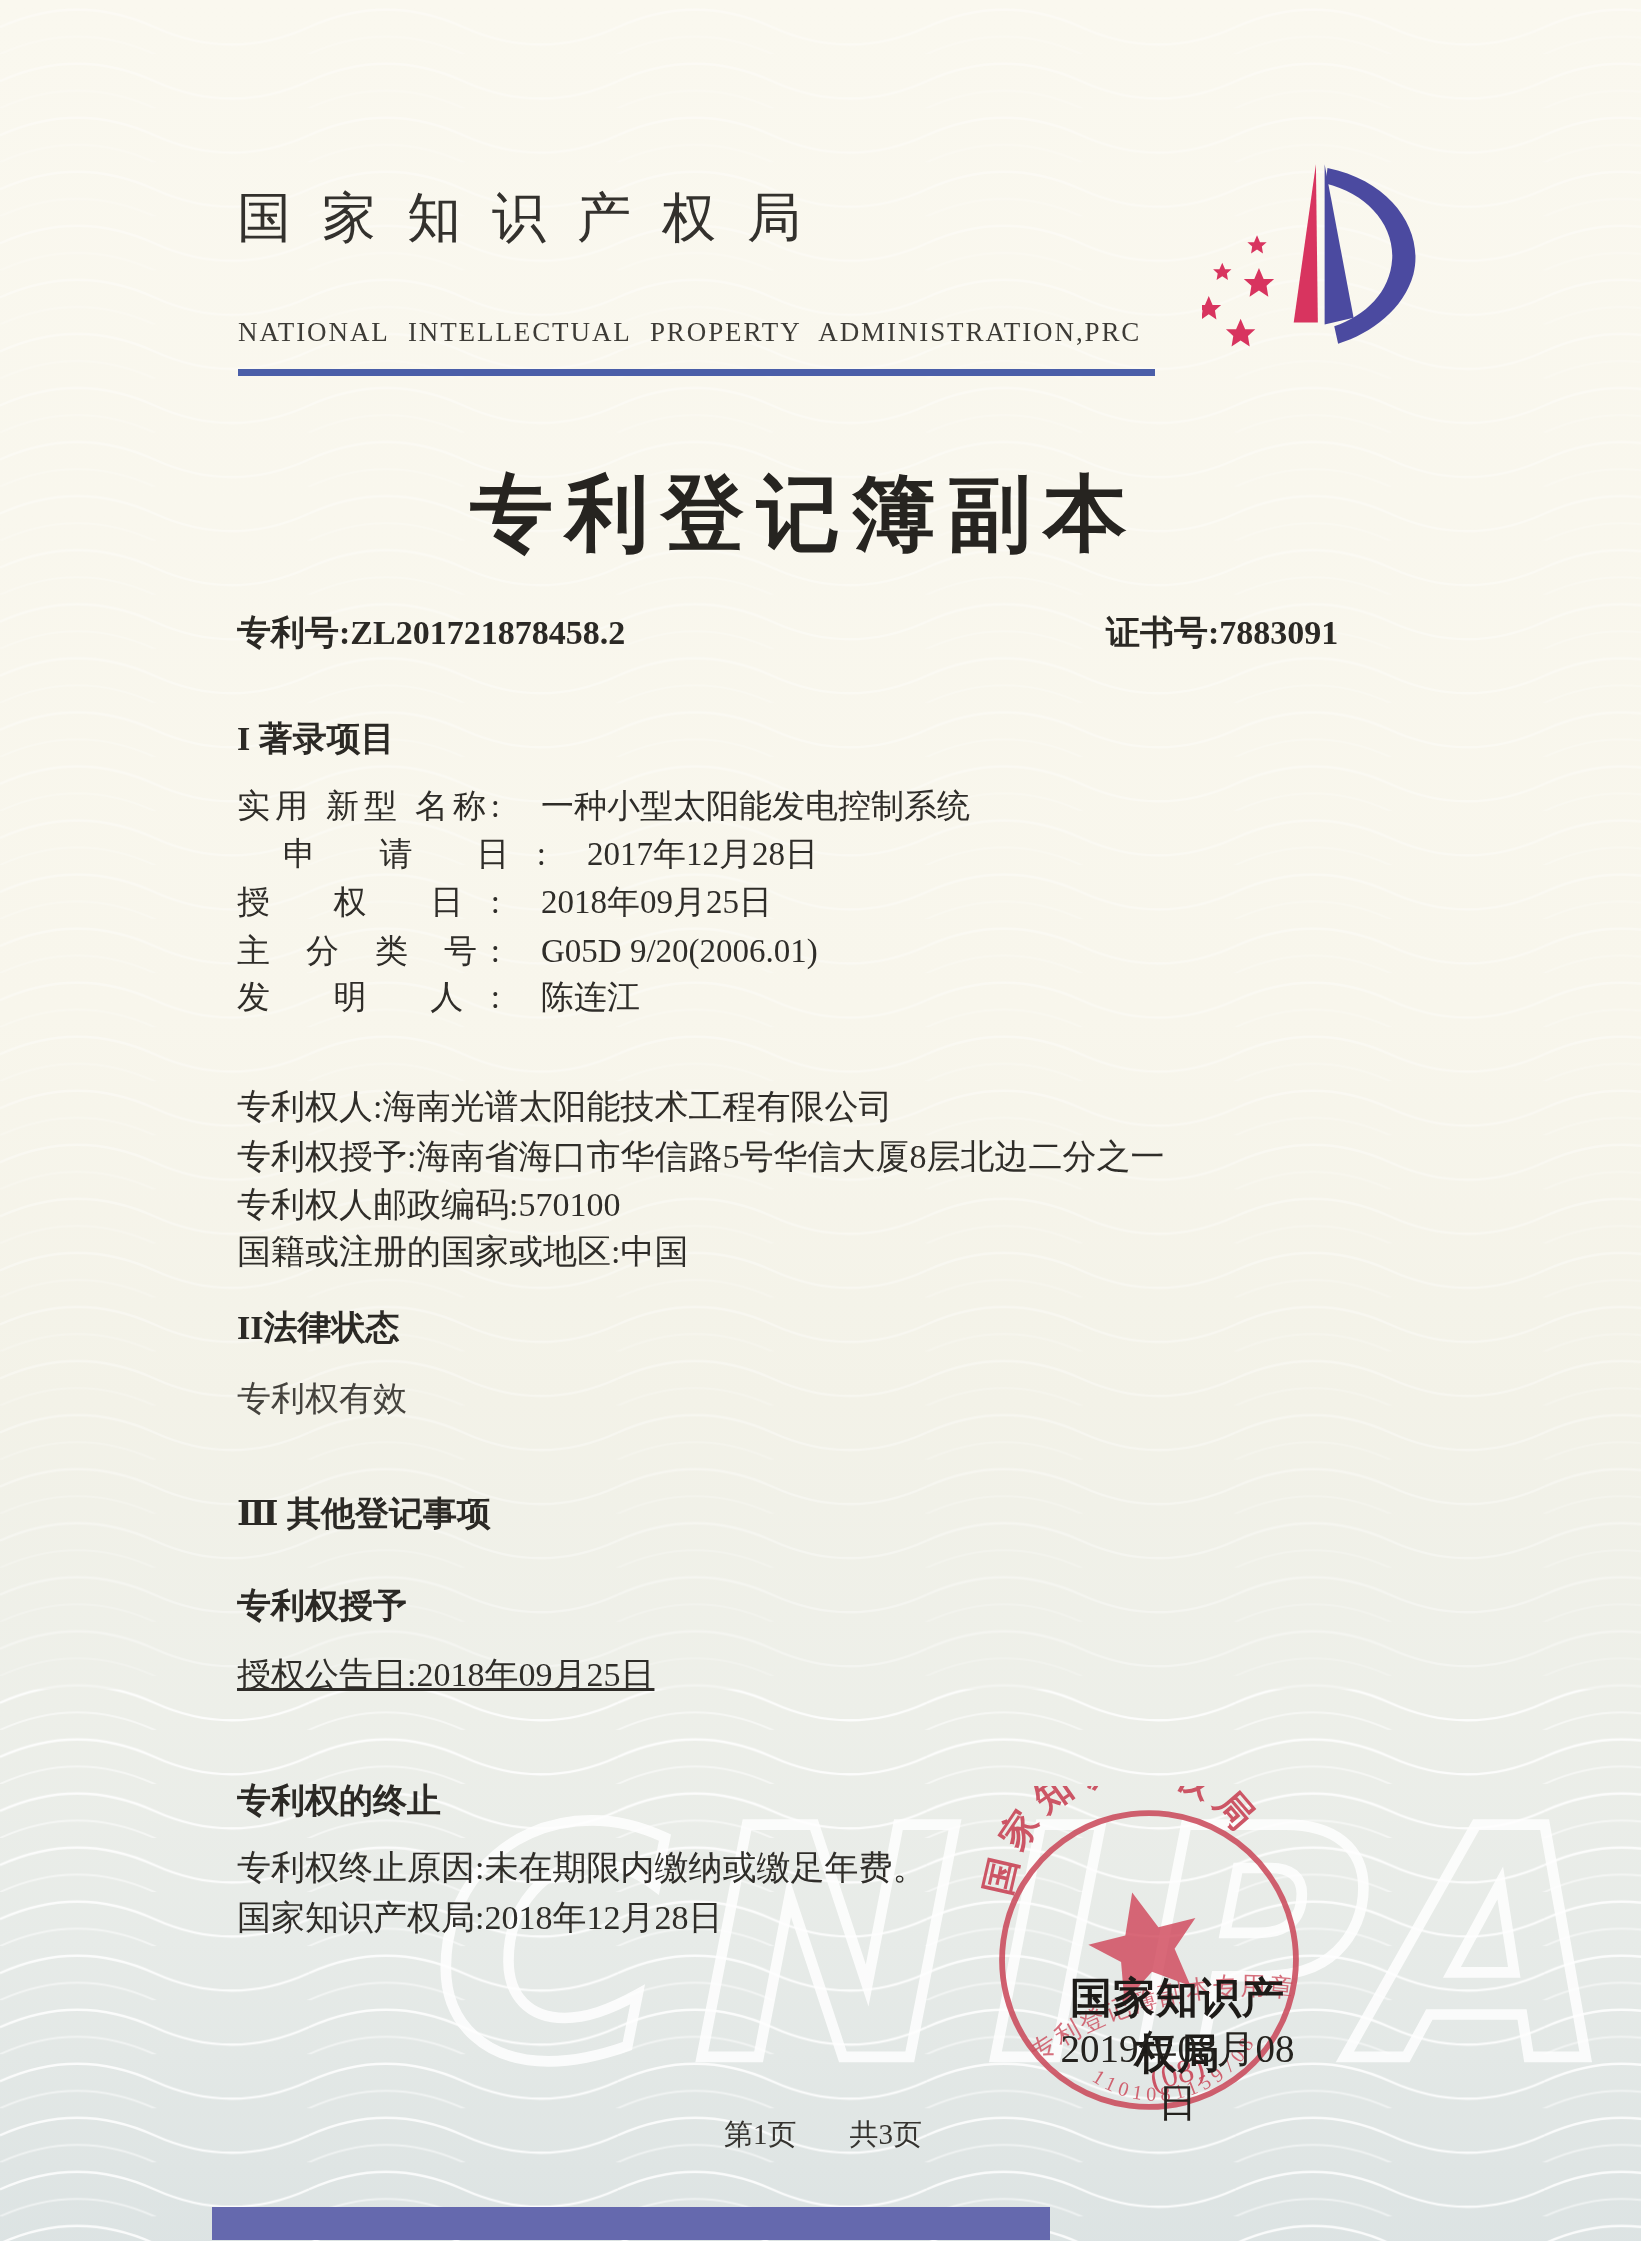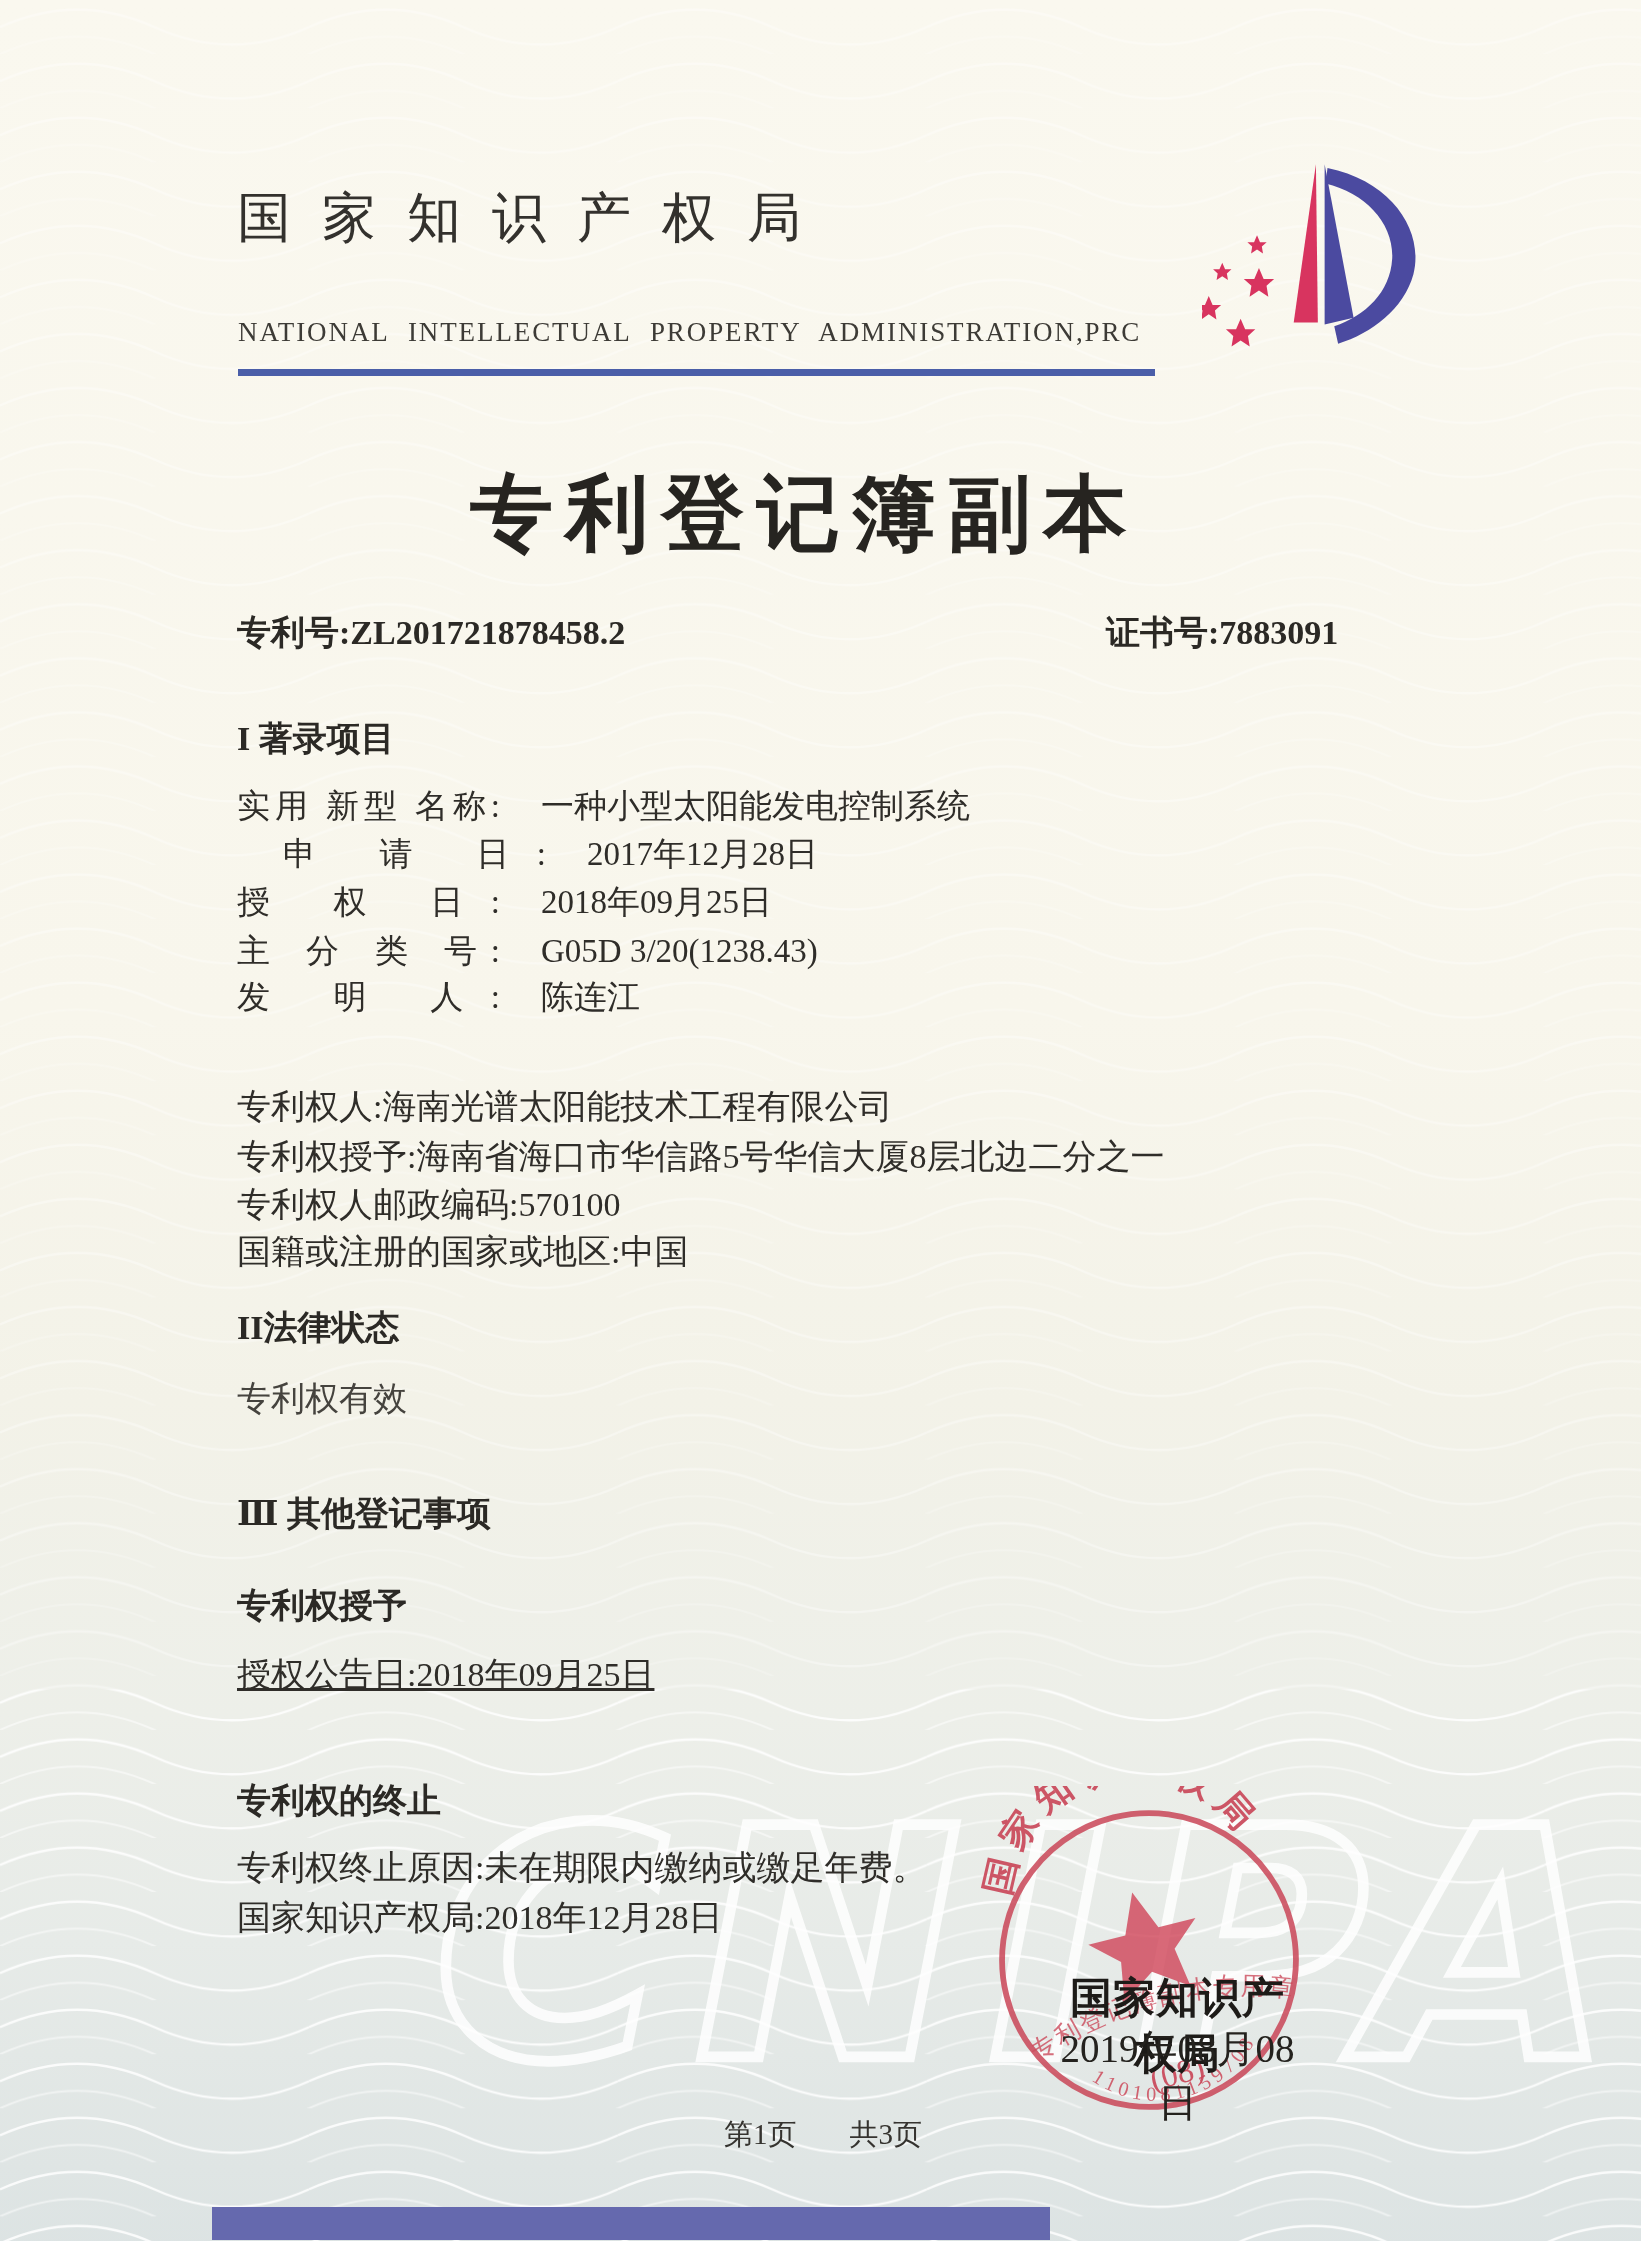--- a/index.html
+++ b/index.html
@@ -94,21 +94,21 @@
 <div class="abs txt row" style="top:838px;margin-left:46px;">
   <span class="lbl">申 请 日:</span>
   <span class="val">2017年12月28日</span>
 </div>
 <div class="abs txt row" style="top:886px;">
   <span class="lbl">授 权 日:</span>
   <span class="val">2018年09月25日</span>
 </div>
 <div class="abs txt row" style="top:935px;">
   <span class="lbl">主 分 类 号:</span>
-  <span class="val">G05D 3/20(1238.43)</span>
+  <span class="val">G05D 9/20(2006.01)</span>
 </div>
 <div class="abs txt row" style="top:981px;">
   <span class="lbl">发 明 人:</span>
   <span class="val">陈连江</span>
 </div>
 
 <div class="abs txt plain" style="top:1066px;">专利权人:海南光谱太阳能技术工程有限公司</div>
 <div class="abs txt plain" style="top:1116px;">专利权授予:海南省海口市华信路5号华信大厦8层北边二分之一</div>
 <div class="abs txt plain" style="top:1164px;">专利权人邮政编码:570100</div>
 <div class="abs txt plain" style="top:1211px;">国籍或注册的国家或地区:中国</div>

